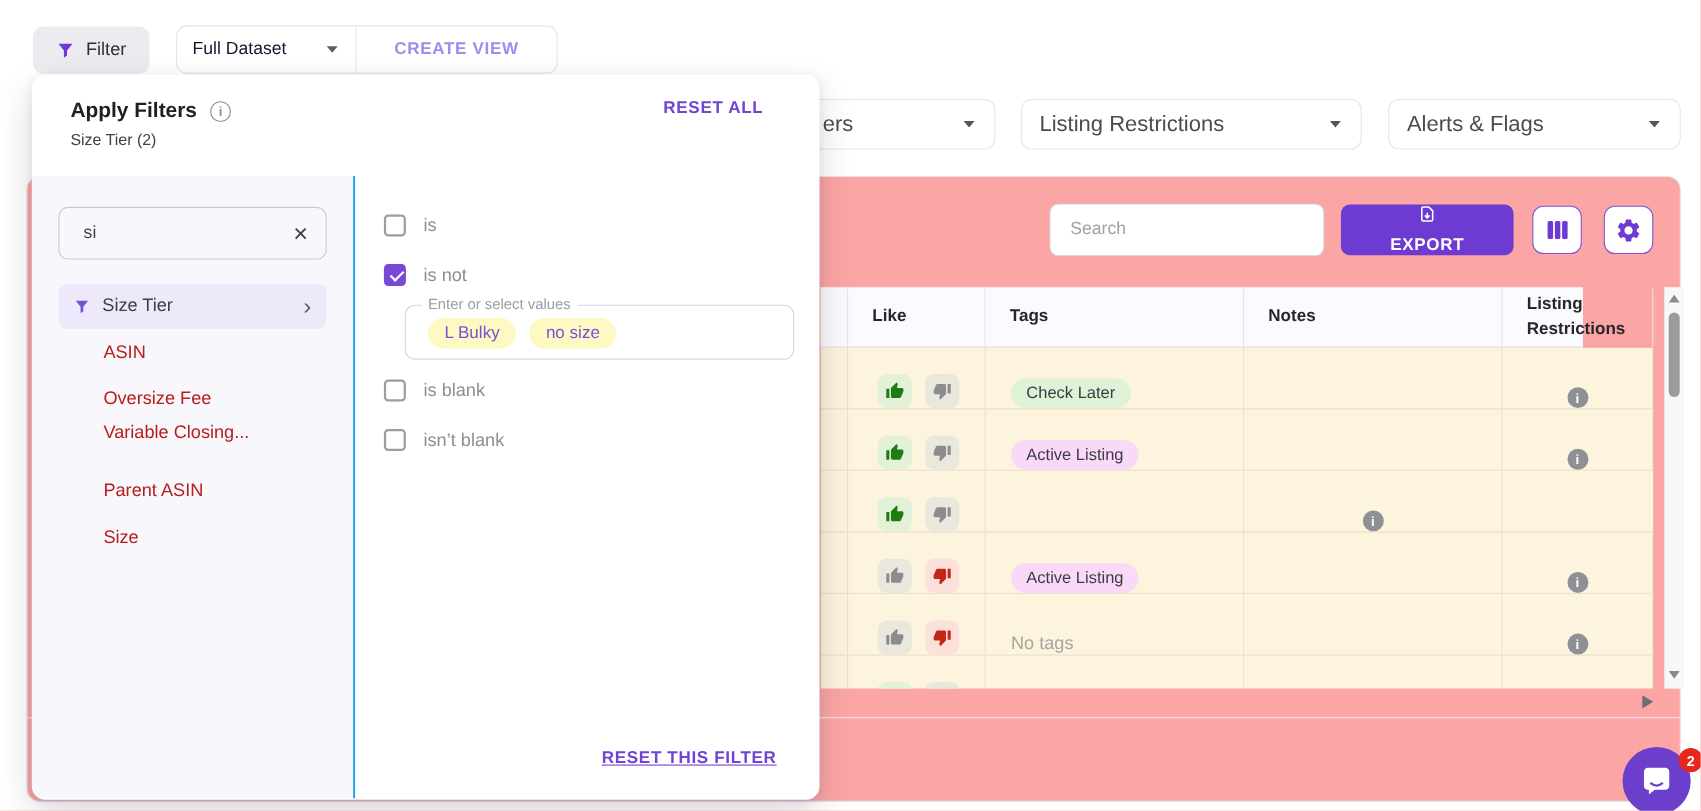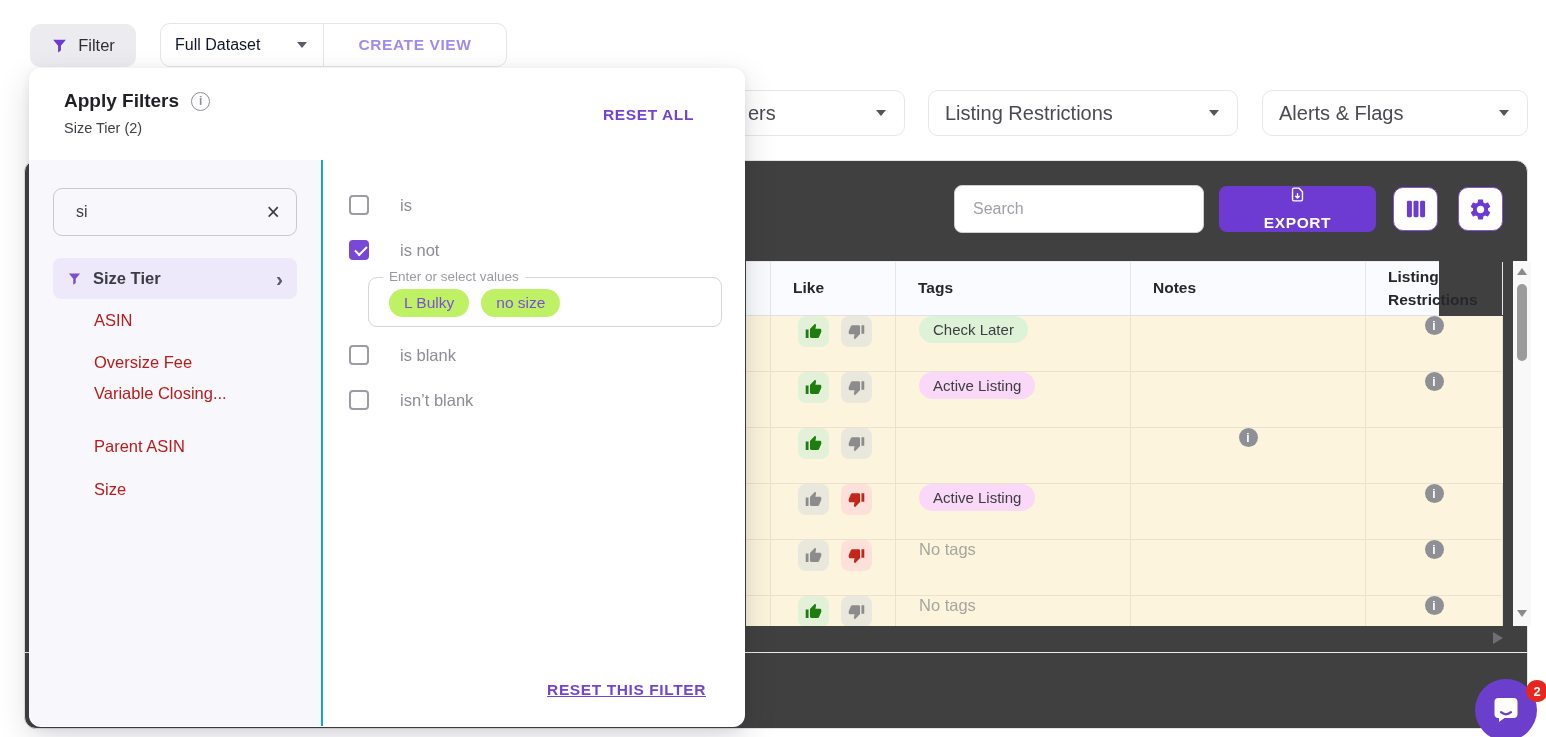--- a/index.html
+++ b/index.html
@@ -29,21 +29,21 @@
   
   .bg-dd {
     top:90px; height:46px; background:#fff; border:1px solid #e7e7ea; border-radius:10px;
     display:flex; align-items:center; justify-content:space-between;
     padding:0 18px 0 16px; font-size:20px; color:#4a4a52;
   }
   .bg-dd .caret { border-top-color:#55555c; }
 
   
   .card {
-    left:24px; top:160px; width:1504px; height:569px; background:#404040;
+    left:24px; top:160px; width:1504px; height:569px; background:#fca5a5;
     border:1px solid #e4e4e7; border-radius:12px;
   }
   .search-box {
     position:absolute; left:929px; top:24px; width:250px; height:48px;
     border:1px solid #cfcfd6; border-radius:8px; background:#fff;
     font-size:16px; color:#3f3f46; padding:0 14px 0 18px;
     font-family:"Liberation Sans", sans-serif; outline:none;
   }
   .search-box::placeholder { color:#a0a0a8; }
   .export-btn {
@@ -65,21 +65,21 @@
   .th {
     border-right:1px solid #e6e6ea; display:flex; align-items:center;
     padding-left:22px; font-weight:700; font-size:15.5px; color:#26262c; line-height:1.45;
   }
   .th.sliver { padding:0; }
   .tbody { left:721px; top:155px; width:757px; height:310px; overflow:hidden; }
   .tr {
     display:grid; grid-template-columns:25px 125px 235px 235px 137px;
     height:56px; background:#fcf4dc; border-bottom:1px solid #eae2cf;
   }
-  .td { border-right:1px solid #eae2cf; display:flex; align-items:flex-start; }
+  .td { border-right:1px solid #eae2cf; display:flex; align-items:flex-end; }
   .td-like { padding-left:27px; gap:12px; }
   .td-tags { padding-left:23px; }
   .td-lr  { justify-content:center; }
   .thumb-btn { width:31px; height:31px; border-radius:8px; display:flex; align-items:center; justify-content:center; cursor:pointer; }
   .thumb-neutral { background:#eae7dd; color:#8c8c8c; }
   .thumb-up-on   { background:#e2f1d7; color:#1e7c10; }
   .thumb-down-on { background:#fbe1da; color:#c3271a; }
   .chip { padding:5px 14px; border-radius:14px; font-size:15px; color:#3c3c42; white-space:nowrap; }
   .chip-green { background:#def2d8; } .chip-pink { background:#f9d9f7; } .chip-rose { background:#f8dbdb; }
   .no-tags { color:#a6a6a0; font-size:16.5px; }
@@ -106,61 +106,61 @@
     left:29px; top:68px; width:716px; height:659px; background:#fff; border-radius:12px;
     box-shadow:0 12px 32px rgba(40,40,60,.16), 0 2px 8px rgba(40,40,60,.08); z-index:10;
   }
   .fp-title { left:35px; top:22px; font-size:19px; font-weight:700; color:#1f1f26; display:flex; align-items:center; gap:12px; }
   .info-circle {
     width:19px; height:19px; border:1.5px solid #8f8f97; border-radius:50%; color:#8f8f97;
     font-size:12px; font-weight:600; display:flex; align-items:center; justify-content:center;
   }
   .fp-subtitle { left:35px; top:52px; font-size:14.5px; color:#3f3f46; }
   .link-btn { color:#7244d5; font-weight:700; font-size:15.5px; letter-spacing:.6px; cursor:pointer; }
-  .fp-resetall { right:51px; top:38px; }
+  .fp-resetall { right:51px; top:22px; }
   .fp-sidebar {
     left:0; top:92px; width:294px; height:566px; background:#f7f7fc;
     border-right:2px solid #0ea5e9; border-radius:0 0 0 12px;
   }
   .fp-search {
     position:absolute; left:24px; top:28px; width:244px; height:48px;
     border:1px solid #c9c9d2; border-radius:9px; display:flex; align-items:center;
     justify-content:space-between; padding:0 16px 0 22px; font-size:16px; color:#3f3f46;
   }
   .fp-clear { font-size:23px; color:#3c3c44; line-height:1; cursor:pointer; }
   .fp-field-selected {
     position:absolute; left:24px; top:98px; width:244px; height:41px; background:#eee9fa;
     border-radius:8px; display:flex; align-items:center; gap:11px; padding:0 14px;
-    font-size:16.5px; color:#3c3c44; cursor:pointer;font-weight:bold;
+    font-size:16.5px; color:#3c3c44; cursor:pointer;
   }
   .fp-chevron { margin-left:auto; color:#5a5a62; font-size:21px; line-height:1; }
   .fp-field-item { position:absolute; left:65px; font-size:16.5px; color:#b91c1c; cursor:pointer; }
 
-  .op-row { display:flex; align-items:center; gap:31px; left:320px; }
+  .op-row { display:flex; align-items:center; gap:16px; left:320px; }
   .checkbox {
     position:relative; width:20px; height:20px; border:2px solid #9c9ca4; border-radius:4px;
     background:#fff; flex:none; cursor:pointer;
   }
   .checkbox.checked { background:#7948d6; border-color:#7948d6; }
   .checkbox.checked::after {
     content:''; position:absolute; left:3.5px; top:4px; width:10px; height:5px;
     border-left:2.6px solid #fff; border-bottom:2.6px solid #fff; transform:rotate(-45deg);
   }
   .op-label { font-size:16.5px; color:#8d8d95; }
 
   .values-fieldset {
     left:339px; top:209px; width:354px; height:50px;
     border:1px solid #d6d6de; border-radius:9px;
   }
   .values-legend {
     position:absolute; top:-9px; left:14px; background:#fff; padding:0 6px;
     font-size:13.5px; color:#9b9ba3; white-space:nowrap;
   }
   .chips-row { display:flex; gap:12px; padding:11px 0 0 20px; }
-  .value-chip { background:#bef264; color:#7a4fd8; font-size:15.5px; padding:5px 15px; border-radius:14px; cursor:pointer; }
+  .value-chip { background:#fef9c3; color:#7a4fd8; font-size:15.5px; padding:5px 15px; border-radius:14px; cursor:pointer; }
   .fp-resetfilter { right:39px; top:613px;text-decoration:underline; }
 
   
   .chat-bubble {
     left:1475px; top:679px; width:62px; height:62px; border-radius:50%; background:#6b3fcc;
     display:flex; align-items:center; justify-content:center; z-index:30; cursor:pointer;
   }
   .chat-badge {
     left:1526px; top:680px; width:22px; height:22px; border-radius:50%; background:#e5271d;
     color:#fff; font-size:13px; font-weight:700; display:flex; align-items:center; justify-content:center;

